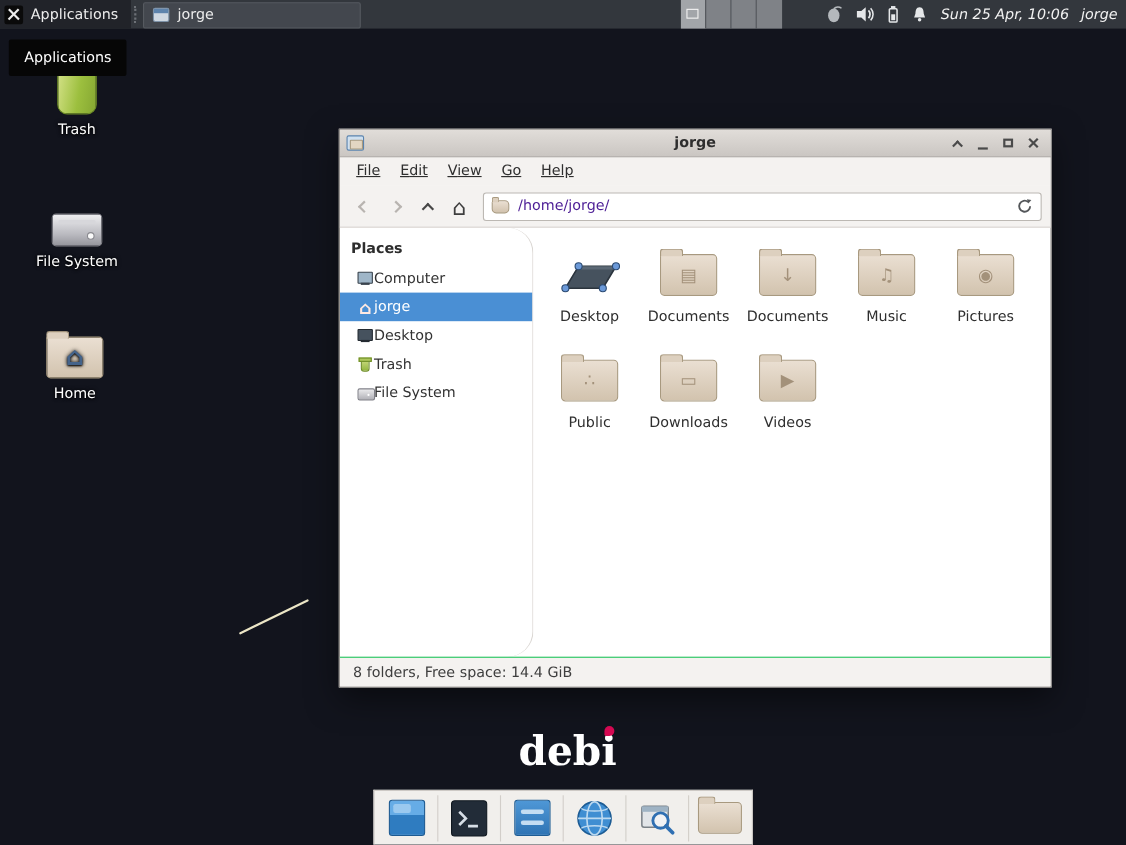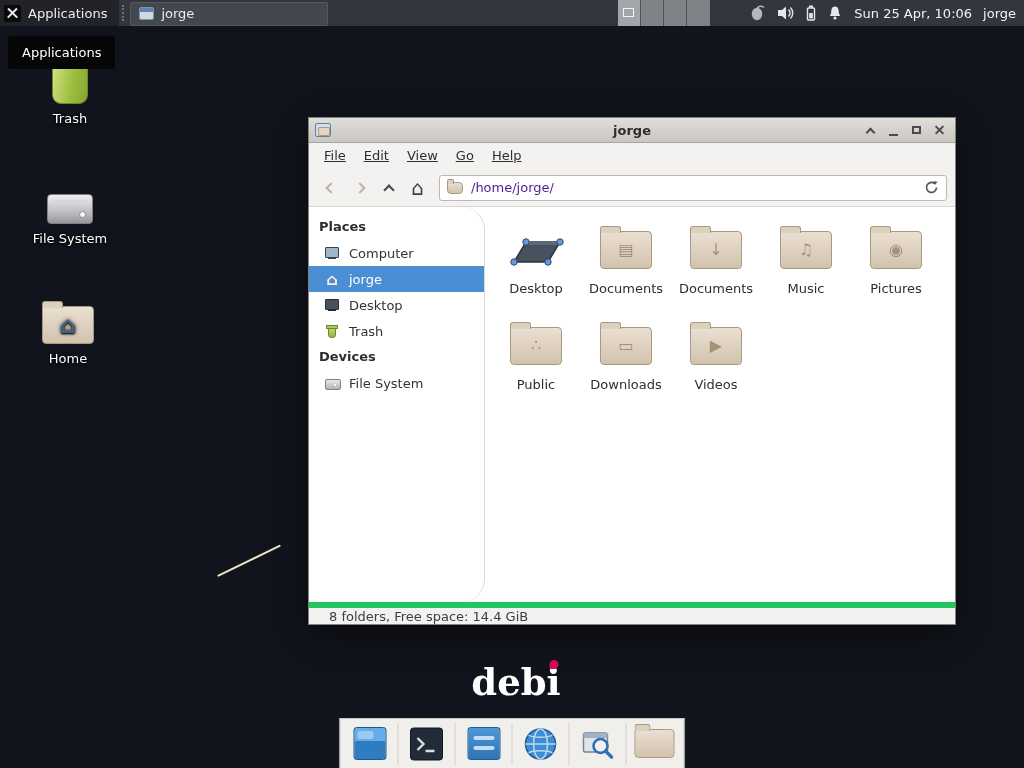--- a/index.html
+++ b/index.html
@@ -16,21 +16,21 @@
   .panel-left { position:absolute; left:0; top:0; height:26px; display:flex; align-items:center; }
   .app-btn { display:flex; align-items:center; gap:7px; height:26px; padding:0 12px 0 4px; background:#212329; }
   .app-icon { width:17px; height:17px; background:#0a0a0a; border-radius:2px; position:relative; flex:none; }
   .app-icon::before,.app-icon::after { content:""; position:absolute; left:2px; top:7px; width:13px; height:2.4px; background:#ededed; }
   .app-icon::before { transform:rotate(45deg); }
   .app-icon::after  { transform:rotate(-45deg); }
   .panel-handle { width:5px; height:16px; margin:5px 3px; border-left:2px dotted #6d7177; }
   .task-btn { display:flex; align-items:center; gap:7px; width:198px; height:24px; margin-top:1px; padding:0 8px; background:#43474e; border:1px solid #565a60; border-radius:2px; }
   .task-icon { width:15px; height:13px; background:#cfd8e2; border:1px solid #7d92a8; border-radius:2px; position:relative; flex:none; }
   .task-icon::before { content:""; position:absolute; left:0; top:0; right:0; height:4px; background:#5e84ad; }
-  .panel-right { position:absolute; right:0; top:0; height:26px; display:flex; align-items:center; gap:11px; padding-right:8px; }
+  .panel-right { position:absolute; right:0; top:0; height:26px; display:flex; align-items:center; gap:11px; padding-right:8px;font-style:italic; }
   .pager { display:flex; height:26px; margin-right:28px; }
   .pager-cell { width:23px; height:26px; background:#7f8287; border-right:1px solid #4e5156; position:relative; }
   .pager-cell:last-child { border-right:none; }
   .pager-cell.active { background:#a2a5a9; }
   .pager-win { position:absolute; left:5px; top:8px; width:11px; height:9px; border:1px solid #f4f4f4; }
   .tray { display:flex; align-items:center; gap:11px; }
   .tray svg { display:block; }
   .clock, .user { color:#f2f2f2; white-space:nowrap; }
 
   
@@ -88,40 +88,40 @@
   .chev.back { transform:rotate(45deg); color:#b8b4b0; }
   .chev.fwd { transform:rotate(225deg); color:#b8b4b0; }
   .chev.up { transform:rotate(135deg); color:#474747; margin-top:4px; }
   .home-glyph { font-size:20px; color:#3e3e3e; line-height:1; }
   .pathbar { flex:1; height:26px; margin-left:6px; background:#fff; border:1px solid #bcb8b3; border-radius:3px; display:flex; align-items:center; gap:8px; padding:0 7px; }
   .path-input { flex:1; border:none; outline:none; background:transparent; font-family:"DejaVu Sans", sans-serif; font-size:13px; color:#4c1d95; }
 
   .winbody { flex:1; display:flex; min-height:0; }
   .sidebar { width:176px; flex:none; border-right:1px solid #dad6d2; padding-top:7px; color:#333; overflow:hidden;border-radius:23px; }
   .side-header { font-weight:bold; color:#2d2d2d; padding:5px 10px 6px; }
-  .side-item { display:flex; align-items:center; gap:9px; height:26px; padding-left:15px; }
+  .side-item { display:flex; align-items:center; height:26px; padding-left:15px; }
   .side-item.selected { background:#4a8fd4; color:#fff; }
   .mi { width:16px; height:16px; position:relative; flex:none; }
   .mi-computer::before { content:""; position:absolute; left:1px; top:2px; width:12px; height:9px; background:#9fb6c8; border:1px solid #39434d; border-radius:1px; }
   .mi-computer::after { content:""; position:absolute; left:4px; bottom:2px; width:8px; height:2px; background:#39434d; }
   .mi-home::before { content:"⌂"; position:absolute; left:0; right:0; top:-1px; text-align:center; font-size:16px; font-weight:bold; color:#c2503a; }
   .side-item.selected .mi-home::before { color:#ffe9e2; }
   .mi-desktop::before { content:""; position:absolute; left:1px; top:2px; width:12px; height:9px; background:#46525e; border:1px solid #232a31; border-radius:1px; }
   .mi-desktop::after { content:""; position:absolute; left:4px; bottom:2px; width:8px; height:2px; background:#232a31; }
   .mi-trash::before { content:""; position:absolute; left:4px; top:4px; right:4px; bottom:1px; background:linear-gradient(#c6d97b,#93b53f); border:1px solid #6d8c26; border-radius:2px 2px 3px 3px; }
   .mi-trash::after { content:""; position:absolute; left:2px; top:2px; right:2px; height:2px; background:#aec75c; border:1px solid #6d8c26; }
   .mi-drive::before { content:""; position:absolute; left:1px; top:4px; width:14px; height:9px; background:linear-gradient(#eaeaec,#b2b2b8); border:1px solid #808088; border-radius:2px; }
   .mi-drive::after { content:""; position:absolute; right:4px; top:9px; width:2px; height:2px; background:#fff; border-radius:50%; }
 
   .files { flex:1; padding:14px 0 0 6px; display:flex; flex-wrap:wrap; align-content:flex-start; overflow:hidden; }
   .fcell { width:90px; height:96px; display:flex; flex-direction:column; align-items:center; }
   .fcell .fic { height:58px; display:flex; align-items:center; justify-content:center; }
   .flabel { color:#2f2f2f; text-align:center; margin-top:2px; }
 
-  .statusbar { height:22px; flex:none; background:#f4f2f0; border-top:6px solid #22c55e; display:flex; align-items:center; padding-left:20px; color:#3e3e3e; }
+  .statusbar { height:27px; flex:none; background:#f4f2f0; border-top:1px solid #22c55e; display:flex; align-items:center; padding-left:12px; color:#3e3e3e; }
 
   
   .dock { position:absolute; left:50%; transform:translateX(-50%); bottom:0; height:50px; background:#f1efec; border:1px solid #c9c5c1; border-bottom:none; display:flex; align-items:center; padding:0 8px; z-index:30; }
   .dock-sep { width:1px; height:42px; background:#d2cec9; margin:0 7px; }
   .launch { width:42px; height:44px; display:flex; align-items:center; justify-content:center; }
   .dk-desktop { width:33px; height:33px; border-radius:3px; border:1px solid #1c5a92; background:linear-gradient(#66ace6 0 42%, #2f7cc0 42%); position:relative; }
   .dk-desktop::after { content:""; position:absolute; left:3px; top:3px; width:16px; height:8px; background:rgba(255,255,255,.35); border-radius:2px; }
   .dk-settings { width:33px; height:33px; border-radius:3px; border:1px solid #1d5c94; background:linear-gradient(#4e97d6,#2f74b4); position:relative; }
   .dk-settings::before,.dk-settings::after { content:""; position:absolute; left:5px; right:5px; height:4px; background:#c4ddf2; border-radius:2px; }
   .dk-settings::before { top:8px; }
@@ -278,21 +278,20 @@
         <span>jorge</span>
       </div>
       <div class="side-item">
         <span class="mi mi-desktop"></span>
         <span>Desktop</span>
       </div>
       <div class="side-item">
         <span class="mi mi-trash"></span>
         <span>Trash</span>
       </div>
-      <div class="side-header">Devices</div>
       <div class="side-item">
         <span class="mi mi-drive"></span>
         <span>File System</span>
       </div>
     </div>
 
     <div class="files">
       <div class="fcell">
         <span class="fic">
           <svg width="58" height="46" viewBox="0 0 58 46">

